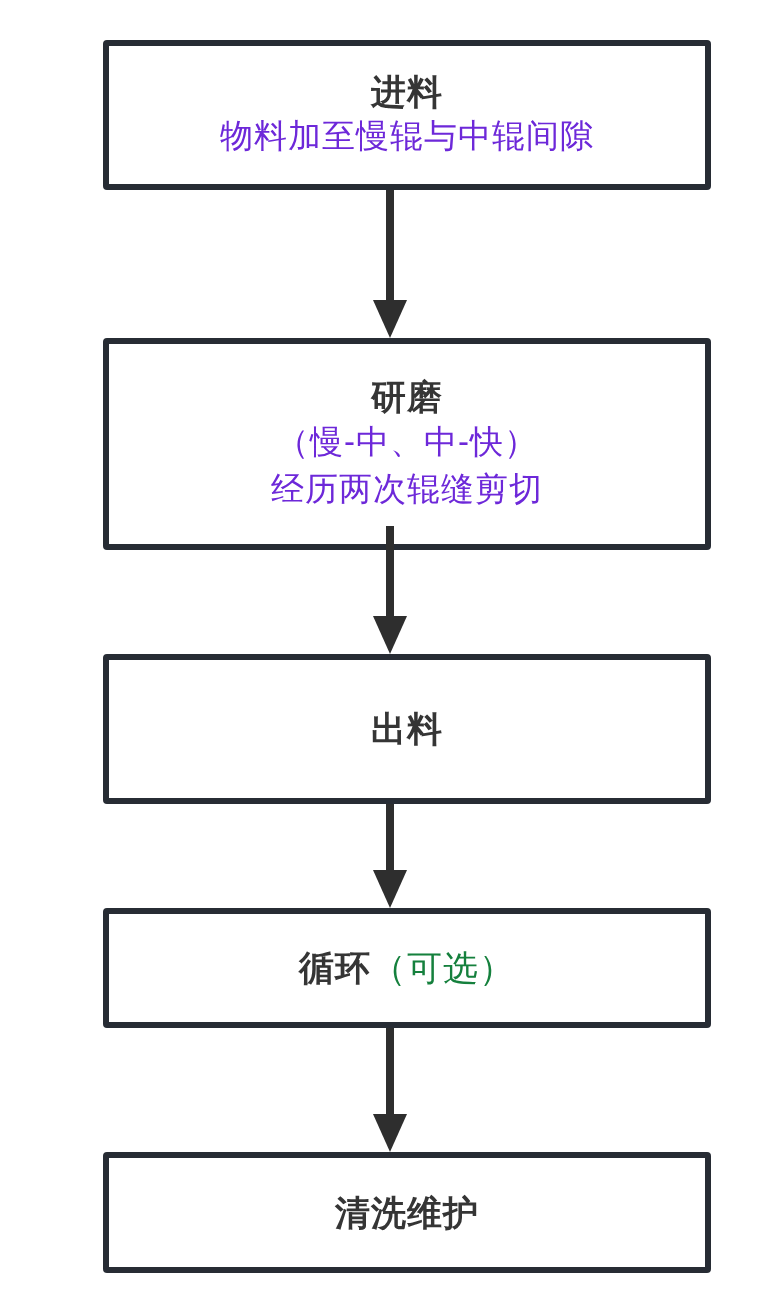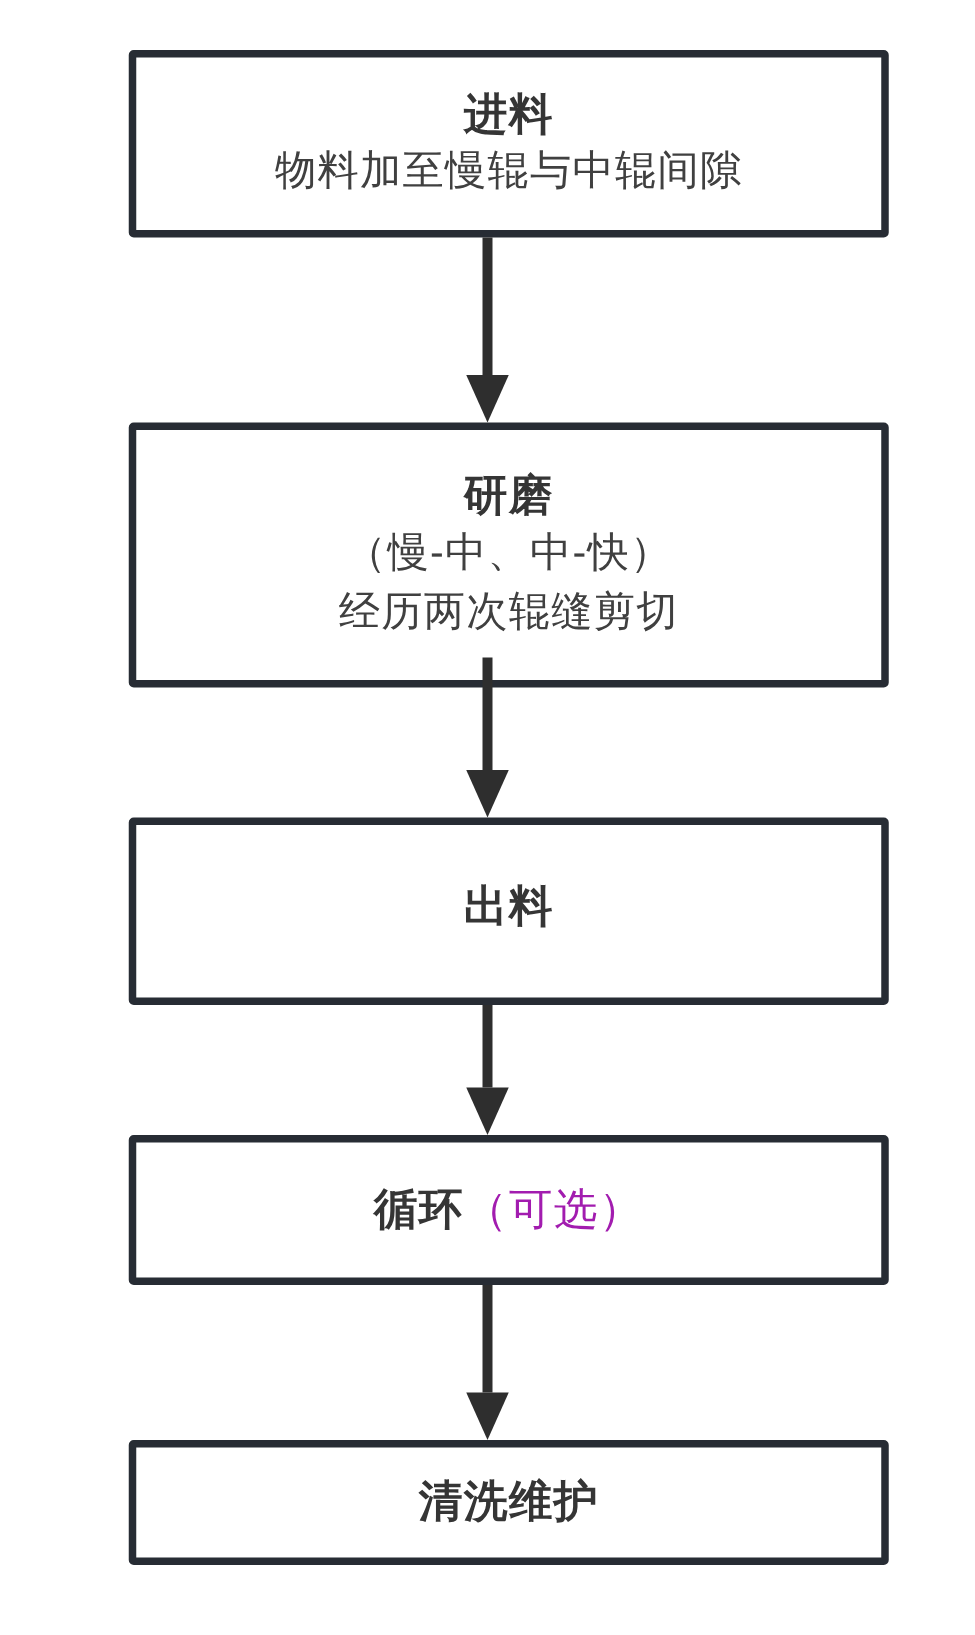--- a/index.html
+++ b/index.html
@@ -33,34 +33,34 @@
   .box-title {
     font-size: 35px;
     font-weight: 700;
     color: #353535;
     line-height: 1.25;
     letter-spacing: 1px;
   }
   .box-line {
     font-size: 33px;
     font-weight: 400;
-    color: #404040;
+    color: #6d28d9;
     line-height: 1.42;
     letter-spacing: 1px;
     text-align: right;
   }
   .title-suffix {
     font-weight: 400;
-    color: #a21caf;
+    color: #15803d;
   }
   .box-feed    { top: 40px;   height: 150px; }
   .box-grind   { top: 338px;  height: 212px; }
-  .box-out     { top: 654px;  height: 150px; font-family: Liberation Mono, monospace; }
+  .box-out     { top: 654px;  height: 150px; }
   .box-cycle   { top: 908px;  height: 120px; }
-  .box-clean   { top: 1152px; height: 100px; text-align: right; }
+  .box-clean   { top: 1152px; height: 121px; text-align: right; }
 
   .flow-arrow {
     position: absolute;
     left: 372px;
     width: 36px;
     display: flex;
     flex-direction: column;
     align-items: center;
   }
   .arrow-feed-grind  { top: 190px;  height: 148px; }

